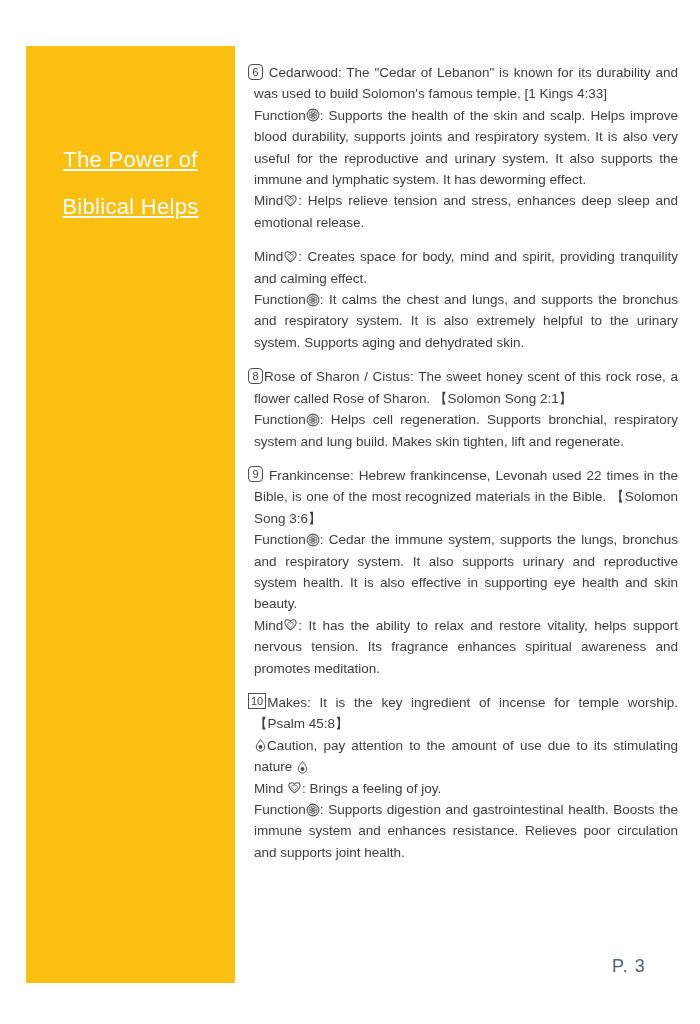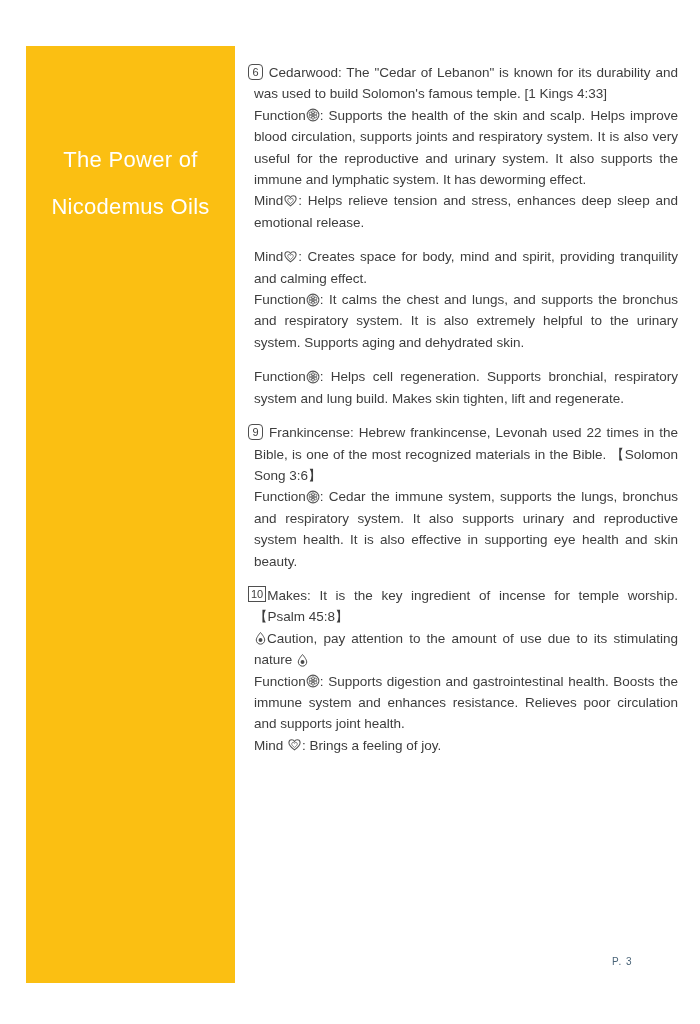--- a/index.html
+++ b/index.html
@@ -19,20 +19,21 @@
     width:209px; height:937px;
     background:#fbbf12;
   }
   .sidebar-title {
     margin-top:90px;
     text-align:center;
     color:#ffffff;
     font-size:22px;
     line-height:47px;
     letter-spacing:0.3px;
+    text-decoration:underline;
   }
   
   .content {
     position:absolute; left:248px; top:62px; width:430px;
   }
   .section { margin-bottom:13px; }
   .section p {
     margin:0;
     padding-left:6px;
     font-size:13.5px;
@@ -54,51 +55,51 @@
     text-align:center;
     vertical-align:1.5px;
     color:#3d3d3d;
   }
   .badge.square { border-radius:0; }
   .icon { display:inline-block; }
   .icon svg { vertical-align:-2.5px; }
   .pagenum {
     position:absolute;
     left:612px; top:956px;
-    font-size:10px;
+    font-size:18px;
     letter-spacing:1px;
     color:#4a6478;
   }
 </style>
 </head>
 <body>
 
 <div class="page">
 
   <div class="sidebar">
     <div class="sidebar-title">
       <div>The Power of</div>
-      <div>Nicodemus Oils</div>
+      <div>Biblical Helps</div>
     </div>
   </div>
 
   <div class="content">
 
     <div class="section">
       <p class="head"><span class="badge">6</span><span> Cedarwood: The "Cedar of Lebanon" is known for its durability and was used to build Solomon's famous temple. [1 Kings 4:33]</span></p>
       <p><span>Function</span><span class="icon"><svg width="14" height="14" viewBox="0 0 20 20">
               <circle cx="10" cy="10" r="8.4" fill="none" stroke="#555" stroke-width="1.5"></circle>
               <circle cx="10" cy="6" r="2" fill="none" stroke="#555" stroke-width="1.2"></circle>
               <circle cx="13.5" cy="8" r="2" fill="none" stroke="#555" stroke-width="1.2"></circle>
               <circle cx="13.5" cy="12" r="2" fill="none" stroke="#555" stroke-width="1.2"></circle>
               <circle cx="10" cy="14" r="2" fill="none" stroke="#555" stroke-width="1.2"></circle>
               <circle cx="6.5" cy="12" r="2" fill="none" stroke="#555" stroke-width="1.2"></circle>
               <circle cx="6.5" cy="8" r="2" fill="none" stroke="#555" stroke-width="1.2"></circle>
               <circle cx="10" cy="10" r="1.3" fill="#555"></circle>
-            </svg></span><span>: Supports the health of the skin and scalp. Helps improve blood circulation, supports joints and respiratory system. It is also very useful for the reproductive and urinary system. It also supports the immune and lymphatic system. It has deworming effect.</span></p>
+            </svg></span><span>: Supports the health of the skin and scalp. Helps improve blood durability, supports joints and respiratory system. It is also very useful for the reproductive and urinary system. It also supports the immune and lymphatic system. It has deworming effect.</span></p>
       <p><span>Mind</span><span class="icon"><svg width="15" height="14" viewBox="0 0 20 20">
               <path d="M10 17 C4 12.5 2 9.5 2 6.8 C2 4.3 4 2.6 6.2 2.6 C7.8 2.6 9.2 3.5 10 4.9 C10.8 3.5 12.2 2.6 13.8 2.6 C16 2.6 18 4.3 18 6.8 C18 9.5 16 12.5 10 17 Z" fill="none" stroke="#555" stroke-width="1.5"></path>
               <path d="M10 13.5 C6.8 11 6 9.6 6 8.3 C6 7.1 6.9 6.3 7.9 6.3 C8.7 6.3 9.5 6.8 10 7.5 C10.5 6.8 11.3 6.3 12.1 6.3 C13.1 6.3 14 7.1 14 8.3 C14 9.6 13.2 11 10 13.5 Z" fill="none" stroke="#555" stroke-width="1"></path>
             </svg></span><span>: Helps relieve tension and stress, enhances deep sleep and emotional release.</span></p>
     </div>
 
     <div class="section">
       <p><span>Mind</span><span class="icon"><svg width="15" height="14" viewBox="0 0 20 20">
               <path d="M10 17 C4 12.5 2 9.5 2 6.8 C2 4.3 4 2.6 6.2 2.6 C7.8 2.6 9.2 3.5 10 4.9 C10.8 3.5 12.2 2.6 13.8 2.6 C16 2.6 18 4.3 18 6.8 C18 9.5 16 12.5 10 17 Z" fill="none" stroke="#555" stroke-width="1.5"></path>
               <path d="M10 13.5 C6.8 11 6 9.6 6 8.3 C6 7.1 6.9 6.3 7.9 6.3 C8.7 6.3 9.5 6.8 10 7.5 C10.5 6.8 11.3 6.3 12.1 6.3 C13.1 6.3 14 7.1 14 8.3 C14 9.6 13.2 11 10 13.5 Z" fill="none" stroke="#555" stroke-width="1"></path>
@@ -109,20 +110,21 @@
               <circle cx="13.5" cy="8" r="2" fill="none" stroke="#555" stroke-width="1.2"></circle>
               <circle cx="13.5" cy="12" r="2" fill="none" stroke="#555" stroke-width="1.2"></circle>
               <circle cx="10" cy="14" r="2" fill="none" stroke="#555" stroke-width="1.2"></circle>
               <circle cx="6.5" cy="12" r="2" fill="none" stroke="#555" stroke-width="1.2"></circle>
               <circle cx="6.5" cy="8" r="2" fill="none" stroke="#555" stroke-width="1.2"></circle>
               <circle cx="10" cy="10" r="1.3" fill="#555"></circle>
             </svg></span><span>: It calms the chest and lungs, and supports the bronchus and respiratory system. It is also extremely helpful to the urinary system. Supports aging and dehydrated skin.</span></p>
     </div>
 
     <div class="section">
+      <p class="head"><span class="badge">8</span><span>Rose of Sharon / Cistus: The sweet honey scent of this rock rose, a flower called Rose of Sharon. 【Solomon Song 2:1】</span></p>
       <p><span>Function</span><span class="icon"><svg width="14" height="14" viewBox="0 0 20 20">
               <circle cx="10" cy="10" r="8.4" fill="none" stroke="#555" stroke-width="1.5"></circle>
               <circle cx="10" cy="6" r="2" fill="none" stroke="#555" stroke-width="1.2"></circle>
               <circle cx="13.5" cy="8" r="2" fill="none" stroke="#555" stroke-width="1.2"></circle>
               <circle cx="13.5" cy="12" r="2" fill="none" stroke="#555" stroke-width="1.2"></circle>
               <circle cx="10" cy="14" r="2" fill="none" stroke="#555" stroke-width="1.2"></circle>
               <circle cx="6.5" cy="12" r="2" fill="none" stroke="#555" stroke-width="1.2"></circle>
               <circle cx="6.5" cy="8" r="2" fill="none" stroke="#555" stroke-width="1.2"></circle>
               <circle cx="10" cy="10" r="1.3" fill="#555"></circle>
             </svg></span><span>: Helps cell regeneration. Supports bronchial, respiratory system and lung build. Makes skin tighten, lift and regenerate.</span></p>
@@ -133,44 +135,48 @@
       <p><span>Function</span><span class="icon"><svg width="14" height="14" viewBox="0 0 20 20">
               <circle cx="10" cy="10" r="8.4" fill="none" stroke="#555" stroke-width="1.5"></circle>
               <circle cx="10" cy="6" r="2" fill="none" stroke="#555" stroke-width="1.2"></circle>
               <circle cx="13.5" cy="8" r="2" fill="none" stroke="#555" stroke-width="1.2"></circle>
               <circle cx="13.5" cy="12" r="2" fill="none" stroke="#555" stroke-width="1.2"></circle>
               <circle cx="10" cy="14" r="2" fill="none" stroke="#555" stroke-width="1.2"></circle>
               <circle cx="6.5" cy="12" r="2" fill="none" stroke="#555" stroke-width="1.2"></circle>
               <circle cx="6.5" cy="8" r="2" fill="none" stroke="#555" stroke-width="1.2"></circle>
               <circle cx="10" cy="10" r="1.3" fill="#555"></circle>
             </svg></span><span>: Cedar the immune system, supports the lungs, bronchus and respiratory system. It also supports urinary and reproductive system health. It is also effective in supporting eye health and skin beauty.</span></p>
+      <p><span>Mind</span><span class="icon"><svg width="15" height="14" viewBox="0 0 20 20">
+              <path d="M10 17 C4 12.5 2 9.5 2 6.8 C2 4.3 4 2.6 6.2 2.6 C7.8 2.6 9.2 3.5 10 4.9 C10.8 3.5 12.2 2.6 13.8 2.6 C16 2.6 18 4.3 18 6.8 C18 9.5 16 12.5 10 17 Z" fill="none" stroke="#555" stroke-width="1.5"></path>
+              <path d="M10 13.5 C6.8 11 6 9.6 6 8.3 C6 7.1 6.9 6.3 7.9 6.3 C8.7 6.3 9.5 6.8 10 7.5 C10.5 6.8 11.3 6.3 12.1 6.3 C13.1 6.3 14 7.1 14 8.3 C14 9.6 13.2 11 10 13.5 Z" fill="none" stroke="#555" stroke-width="1"></path>
+            </svg></span><span>: It has the ability to relax and restore vitality, helps support nervous tension. Its fragrance enhances spiritual awareness and promotes meditation.</span></p>
     </div>
 
     <div class="section">
       <p class="head"><span class="badge square">10</span><span>Makes: It is the key ingredient of incense for temple worship. 【Psalm 45:8】</span></p>
       <p><span class="icon"><svg width="13" height="14" viewBox="0 0 20 20">
               <path d="M10 1.5 C10 1.5 3.5 9 3.5 13 a6.5 6.5 0 0 0 13 0 C16.5 9 10 1.5 10 1.5 Z" fill="none" stroke="#4a4a4a" stroke-width="1.5"></path>
               <circle cx="10" cy="13" r="3" fill="#4a4a4a"></circle>
             </svg></span><span>Caution, pay attention to the amount of use due to its stimulating nature </span><span class="icon"><svg width="13" height="14" viewBox="0 0 20 20">
               <path d="M10 1.5 C10 1.5 3.5 9 3.5 13 a6.5 6.5 0 0 0 13 0 C16.5 9 10 1.5 10 1.5 Z" fill="none" stroke="#4a4a4a" stroke-width="1.5"></path>
               <circle cx="10" cy="13" r="3" fill="#4a4a4a"></circle>
             </svg></span></p>
+      <p><span>Mind </span><span class="icon"><svg width="15" height="14" viewBox="0 0 20 20">
+              <path d="M10 17 C4 12.5 2 9.5 2 6.8 C2 4.3 4 2.6 6.2 2.6 C7.8 2.6 9.2 3.5 10 4.9 C10.8 3.5 12.2 2.6 13.8 2.6 C16 2.6 18 4.3 18 6.8 C18 9.5 16 12.5 10 17 Z" fill="none" stroke="#555" stroke-width="1.5"></path>
+              <path d="M10 13.5 C6.8 11 6 9.6 6 8.3 C6 7.1 6.9 6.3 7.9 6.3 C8.7 6.3 9.5 6.8 10 7.5 C10.5 6.8 11.3 6.3 12.1 6.3 C13.1 6.3 14 7.1 14 8.3 C14 9.6 13.2 11 10 13.5 Z" fill="none" stroke="#555" stroke-width="1"></path>
+            </svg></span><span>: Brings a feeling of joy.</span></p>
       <p><span>Function</span><span class="icon"><svg width="14" height="14" viewBox="0 0 20 20">
               <circle cx="10" cy="10" r="8.4" fill="none" stroke="#555" stroke-width="1.5"></circle>
               <circle cx="10" cy="6" r="2" fill="none" stroke="#555" stroke-width="1.2"></circle>
               <circle cx="13.5" cy="8" r="2" fill="none" stroke="#555" stroke-width="1.2"></circle>
               <circle cx="13.5" cy="12" r="2" fill="none" stroke="#555" stroke-width="1.2"></circle>
               <circle cx="10" cy="14" r="2" fill="none" stroke="#555" stroke-width="1.2"></circle>
               <circle cx="6.5" cy="12" r="2" fill="none" stroke="#555" stroke-width="1.2"></circle>
               <circle cx="6.5" cy="8" r="2" fill="none" stroke="#555" stroke-width="1.2"></circle>
               <circle cx="10" cy="10" r="1.3" fill="#555"></circle>
             </svg></span><span>: Supports digestion and gastrointestinal health. Boosts the immune system and enhances resistance. Relieves poor circulation and supports joint health.</span></p>
-      <p><span>Mind </span><span class="icon"><svg width="15" height="14" viewBox="0 0 20 20">
-              <path d="M10 17 C4 12.5 2 9.5 2 6.8 C2 4.3 4 2.6 6.2 2.6 C7.8 2.6 9.2 3.5 10 4.9 C10.8 3.5 12.2 2.6 13.8 2.6 C16 2.6 18 4.3 18 6.8 C18 9.5 16 12.5 10 17 Z" fill="none" stroke="#555" stroke-width="1.5"></path>
-              <path d="M10 13.5 C6.8 11 6 9.6 6 8.3 C6 7.1 6.9 6.3 7.9 6.3 C8.7 6.3 9.5 6.8 10 7.5 C10.5 6.8 11.3 6.3 12.1 6.3 C13.1 6.3 14 7.1 14 8.3 C14 9.6 13.2 11 10 13.5 Z" fill="none" stroke="#555" stroke-width="1"></path>
-            </svg></span><span>: Brings a feeling of joy.</span></p>
     </div>
 
   </div>
 
   <div class="pagenum">P. 3</div>
 
 </div>
 
 </body></html>

